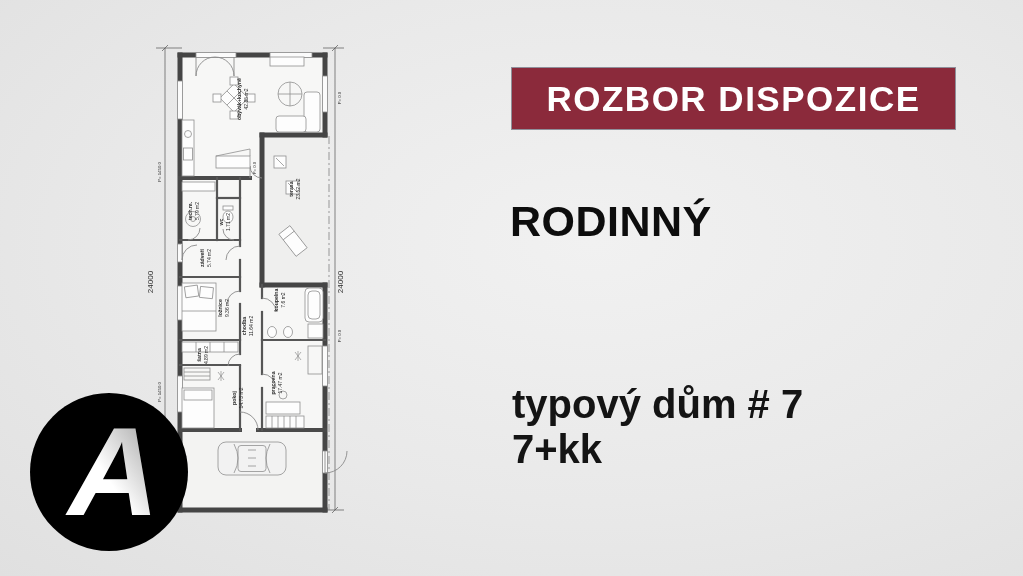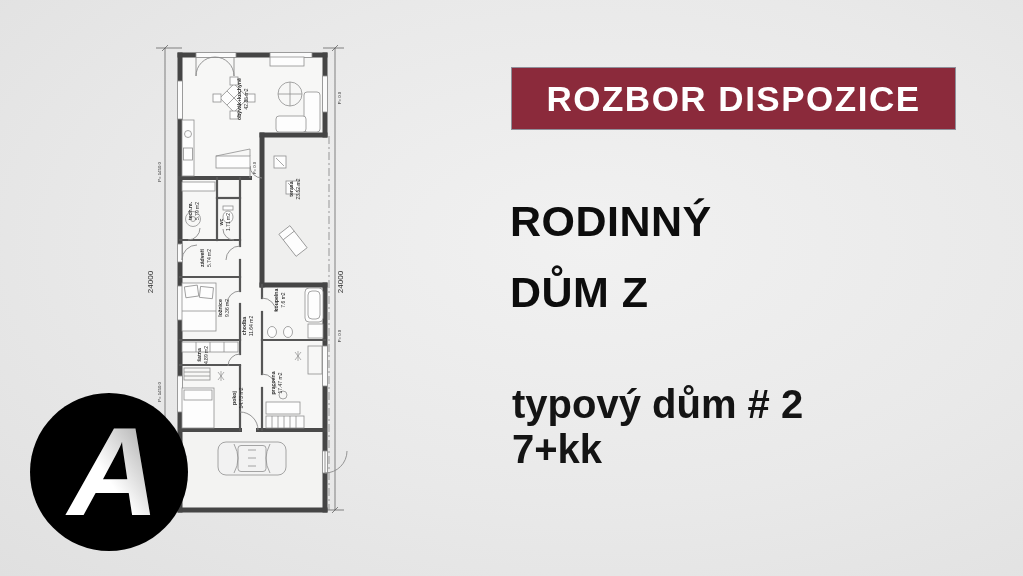--- a/index.html
+++ b/index.html
@@ -288,25 +288,24 @@
       </g>
     </svg>
   </div>
 
   <div class="banner">
     <span>ROZBOR DISPOZICE</span>
   </div>
 
   <div class="title">
     <div>RODINNÝ</div>
-    <div>DŮM Z</div>
   </div>
 
   <div class="subtitle">
-    <div>typový dům # 2</div>
+    <div>typový dům # 7</div>
     <div>7+kk</div>
   </div>
 
   <div class="logo">
     <svg viewBox="0 0 100 100">
       <defs>
         <linearGradient id="aGrad" x1="0" y1="1" x2="1" y2="0">
           <stop offset="0.45" stop-color="#ffffff"></stop>
           <stop offset="1" stop-color="#8c8c8c"></stop>
         </linearGradient>

